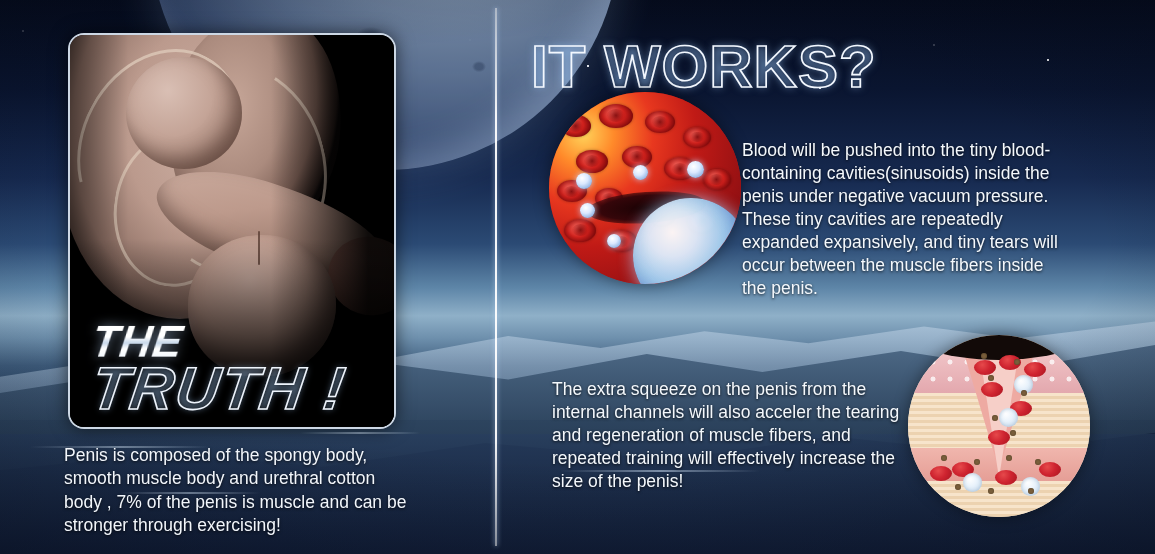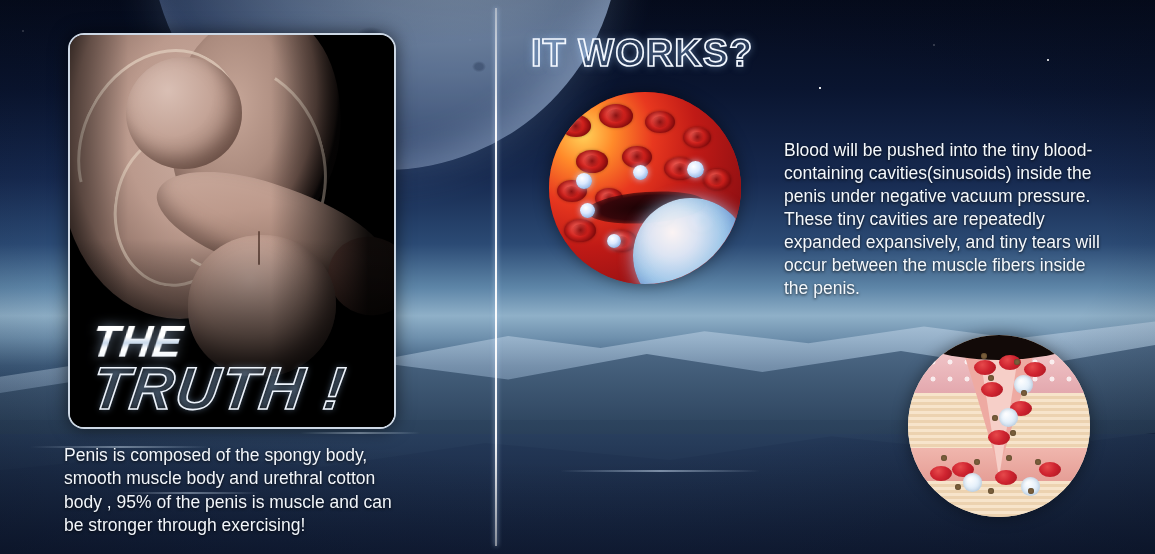--- a/index.html
+++ b/index.html
@@ -236,21 +236,21 @@
     white-space:nowrap;
   }
   .hw-solid{
     font-size:46px;font-weight:bold;letter-spacing:0px;
     background:linear-gradient(to bottom,#ffffff 0%,#ffffff 30%,#a9bed6 48%,#5c7795 56%,#dfe9f6 68%,#ffffff 100%);
     -webkit-background-clip:text;background-clip:text;
     color:transparent;-webkit-text-fill-color:transparent;
     filter:drop-shadow(0 2px 4px rgba(0,0,0,.55));
   }
   .hw-outline{
-    font-size:38px;font-weight:bold;letter-spacing:1px;
+    font-size:60px;font-weight:bold;letter-spacing:1px;
     color:transparent;
     -webkit-text-stroke:1.7px #f3f8ff;
     text-shadow:0 0 9px rgba(150,195,245,.55);
   }
 
   
   .circle{
     position:absolute;border-radius:50%;overflow:hidden;
     box-shadow:0 0 16px rgba(0,0,0,.45);
   }
@@ -324,21 +324,21 @@
     position:absolute;width:19px;height:19px;border-radius:50%;
     background:radial-gradient(circle at 36% 30%, #ffffff 0%, #e8f2fb 45%, #c6d9ec 100%);
     box-shadow:inset 0 0 4px rgba(150,175,200,.7);
   }
 
   
   .para{
     position:absolute;color:#f4f8fc;
     text-shadow:0 1px 3px rgba(0,0,0,.8);
   }
-  .para-1{left:784px;top:139px;width:330px;font-size:17.5px;line-height:1.31;}
+  .para-1{left:742px;top:139px;width:330px;font-size:17.5px;line-height:1.31;}
   .para-2{left:552px;top:378px;width:350px;font-size:17.5px;line-height:1.31;}
 </style>
 </head>
 <body>
 
 <div id="stage">
 
   <div class="bg-sky"></div>
   <div class="stars"></div>
   <div class="moon"></div>
@@ -370,21 +370,21 @@
       <div class="anat-seam"></div>
       <div class="anat-fade"></div>
     </div>
 
     <div class="truth-wrap">
       <div class="the-word">THE</div>
       <div class="truth-word">TRUTH !</div>
     </div>
   </div>
 
-  <div class="left-caption">Penis is composed of the spongy body, smooth muscle body and urethral cotton body , 95% of the penis is muscle and can be stronger through exercising!</div>
+  <div class="left-caption">Penis is composed of the spongy body, smooth muscle body and urethral cotton body , 7% of the penis is muscle and can be stronger through exercising!</div>
 
   <div class="headline">
     <span class="hw-outline">IT WORKS?</span>
   </div>
 
   <div class="circle circle-blood">
     <div class="blood-bg"></div>
     <div class="blood-cells">
       <div class="rbc" style="left:6%;top:12%;width:30px;height:22px;"></div>
       <div class="rbc" style="left:26%;top:6%;width:34px;height:24px;"></div>
@@ -445,14 +445,15 @@
       <div class="dot" style="left:18%;top:66%;"></div>
       <div class="dot" style="left:36%;top:68%;"></div>
       <div class="dot" style="left:54%;top:66%;"></div>
       <div class="dot" style="left:70%;top:68%;"></div>
       <div class="dot" style="left:26%;top:82%;"></div>
       <div class="dot" style="left:44%;top:84%;"></div>
       <div class="dot" style="left:66%;top:84%;"></div>
     </div>
   </div>
 
+  <div class="para para-2">The extra squeeze on the penis from the internal channels will also acceler the tearing and regeneration of muscle fibers, and repeated training will effectively increase the size of the penis!</div>
 
 </div>
 
 </body></html>

